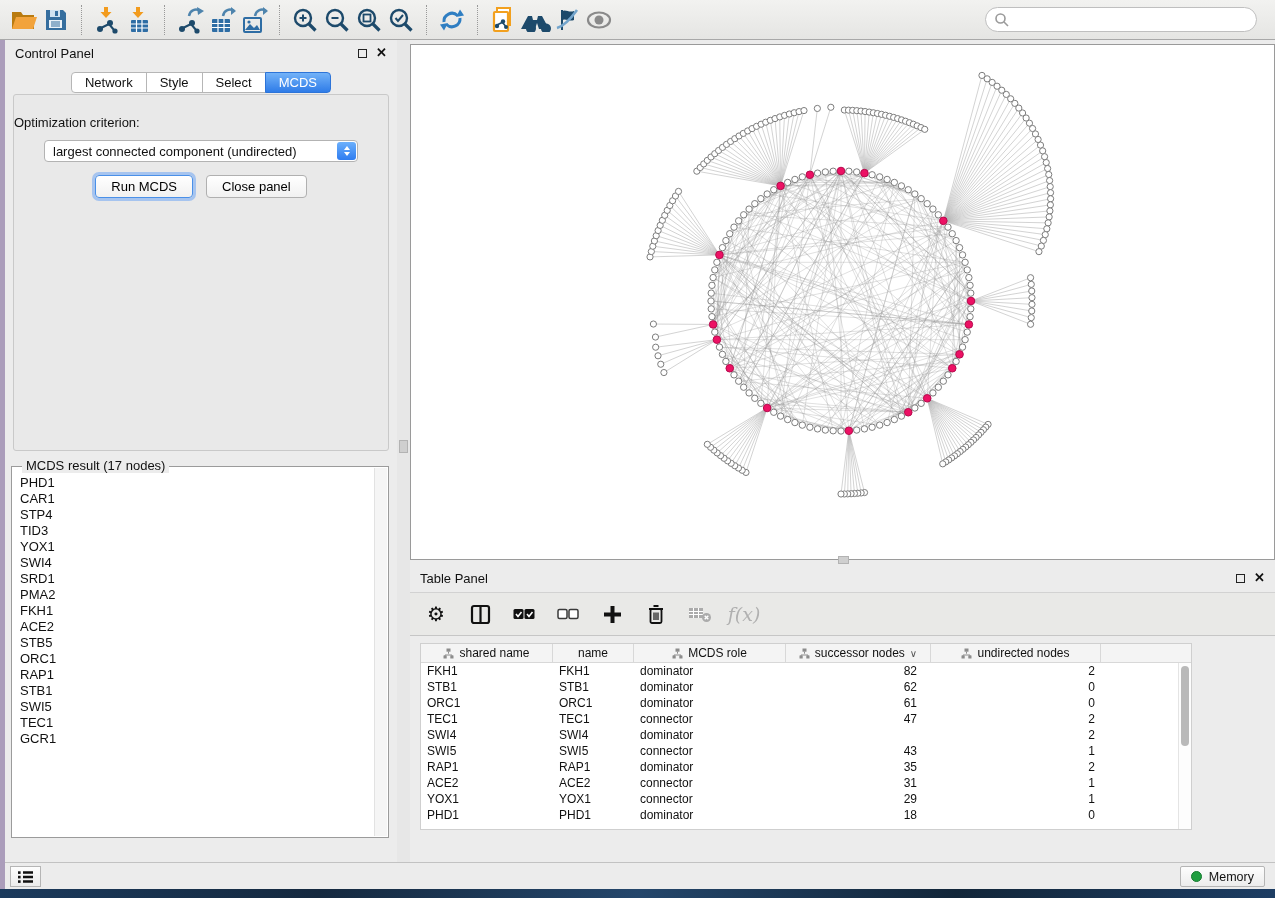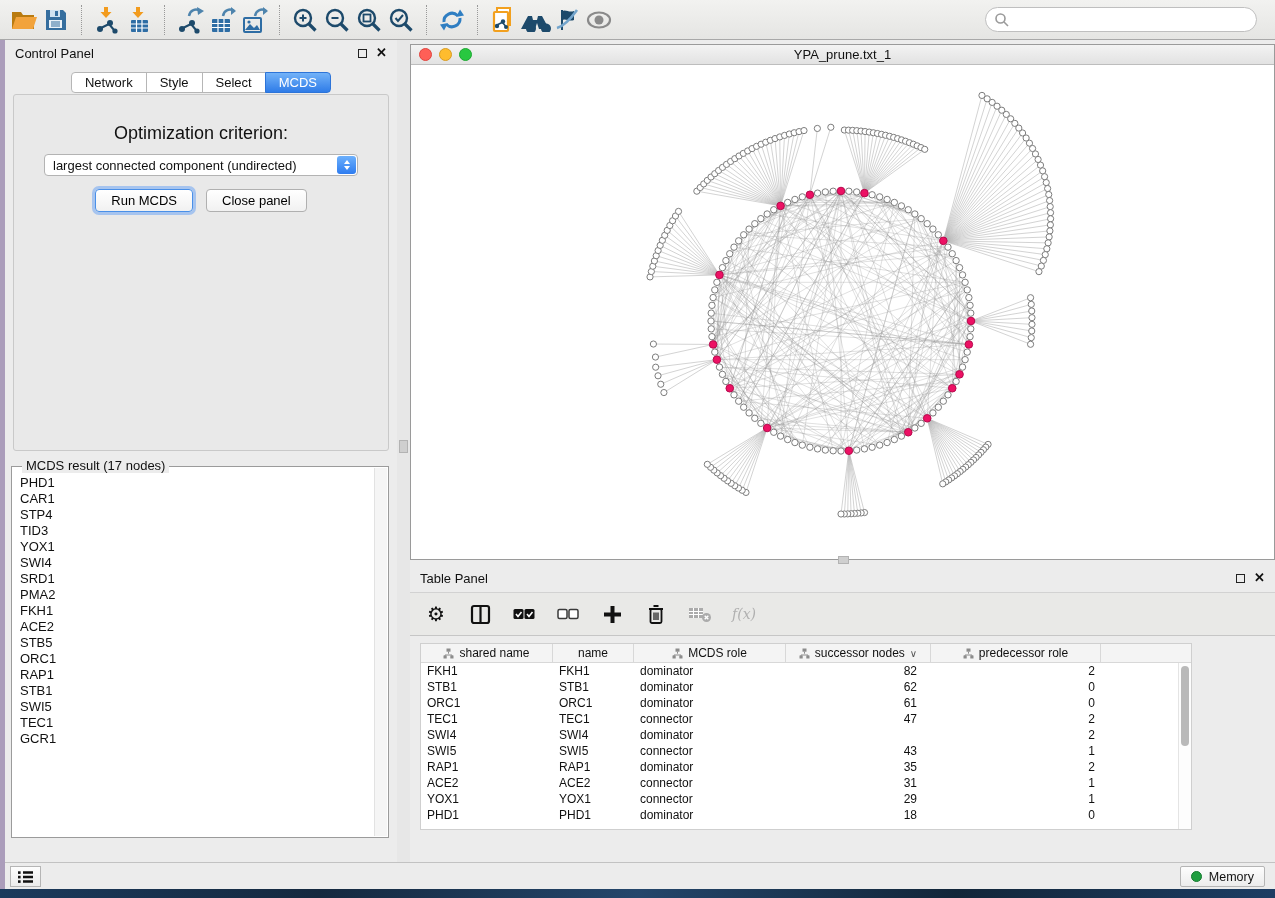--- a/index.html
+++ b/index.html
@@ -31,21 +31,21 @@
   .seg { display:flex; }
   .seg .tab { height:21px; line-height:19px; padding:0 13px; background:#fff;
     border:1px solid #b6b6b6; margin-left:-1px; font-size:13px; text-align:center; }
   .seg .tab:first-child { border-radius:4px 0 0 4px; margin-left:0; }
   .seg .tab:last-child { border-radius:0 4px 4px 0; }
   .seg .tab.sel { background:linear-gradient(#72b2f8,#2f7ce8); border-color:#2d74d8; color:#fff; }
   
   .control-panel { position:absolute; left:5px; top:40px; width:392px; height:822px; background:#ececec; }
   .cp-tabs-row { display:flex; justify-content:center; margin-top:6px; position:relative; z-index:2; }
   .cp-inner { margin:1px 8px 0 8px; height:357px; background:#e9e9e9; border:1px solid #c9c9c9; border-radius:3px; }
-  .opt-label { text-align:center; margin-top:28px; font-size:18px; }
+  .opt-label { text-align:left; margin-top:20px; font-size:13px; }
   .dropdown { margin:10px auto 0 auto; width:314px; height:22px; background:#fff; border:1px solid #b3b3b3;
     border-radius:4px; display:flex; align-items:center; padding-left:8px; font-size:13px; position:relative; }
   .spinner { position:absolute; right:1px; top:1px; width:19px; height:18px; border-radius:3px;
     background:linear-gradient(#6cb0fc,#2e7cf0); display:flex; flex-direction:column; align-items:center; justify-content:center; gap:2px; }
   .tri-up { width:0; height:0; border-left:3.5px solid transparent; border-right:3.5px solid transparent; border-bottom:4.5px solid #fff; }
   .tri-dn { width:0; height:0; border-left:3.5px solid transparent; border-right:3.5px solid transparent; border-top:4.5px solid #fff; }
   .btn-row { display:flex; justify-content:center; gap:13px; margin-top:13px; }
   .pushbtn { height:23px; padding:0 15px; background:linear-gradient(#ffffff,#f1f1f1); border:1px solid #b0b0b0;
     border-radius:4px; font-size:13px; font-family:inherit; }
   .pushbtn.focused { border-color:#4a90e8; box-shadow:0 0 0 3px rgba(100,160,245,.5); }
@@ -70,21 +70,21 @@
   .light.yellow { background:#febc2e; border:1px solid #d89c22; }
   .light.green { background:#28c840; border:1px solid #1da832; }
   .net-title { margin:0 auto; font-size:13px; }
   .net-canvas { position:relative; width:863px; height:493px; background:#fff; }
   
   .table-panel { position:absolute; left:410px; top:565px; width:865px; height:297px; background:#ececec; }
   .tp-toolbar { margin-top:1px; height:44px; background:#e9e9e7; border-top:1px solid #d2d2d2; border-bottom:1px solid #c6c6c6;
     display:flex; align-items:center; padding-left:14px; gap:20px; }
   .tp-tool { width:24px; height:24px; display:flex; align-items:center; justify-content:center; }
   .gear-glyph { font-size:20px; line-height:20px; }
-  .fx-label { font-family:"DejaVu Serif", serif; font-style:italic; font-size:14px; color:#b0b0b0; }
+  .fx-label { font-family:"DejaVu Serif", serif; font-style:italic; font-size:19px; color:#b0b0b0; }
   .tp-table { position:absolute; left:10px; top:78px; width:772px; height:187px; background:#fff; border:1px solid #cfcfcf; }
   .tp-header { display:flex; height:19px; background:#f4f4f4; border-bottom:1px solid #d8d8d8; }
   .th { display:flex; align-items:center; justify-content:center; gap:5px; border-right:1px solid #d8d8d8;
     font-size:12px; overflow:hidden; flex:none; }
   .th .chev { color:#555; font-size:10px; }
   .tp-rows .row { display:flex; height:16px; }
   .tp-rows .cell { flex:none; font-size:12px; line-height:16px; overflow:hidden; white-space:nowrap; }
   .cell.al { padding-left:6px; } .cell.ar { text-align:right; }
   .tp-scroll { position:absolute; right:0; top:19px; bottom:0; width:13px; background:#fdfdfd; border-left:1px solid #e4e4e4; }
   .tp-scroll .thumb { position:absolute; left:2px; top:3px; width:8px; height:80px; background:#b9b9b9; border-radius:4px; }
@@ -294,28 +294,20 @@
       </div>
     <div class="list-scroll"></div>
   </div>
 </div>
 
 <div class="vsplit">
     <div class="handle"></div>
   </div>
 
 <div class="network-window">
-  <div class="net-titlebar">
-    <span class="lights">
-      <span class="light red"></span>
-      <span class="light yellow"></span>
-      <span class="light green"></span>
-    </span>
-    <span class="net-title">YPA_prune.txt_1</span>
-  </div>
   <div class="net-canvas">
     <svg id="net-svg" width="863" height="493">
         <g stroke="#909090" stroke-width="0.7" stroke-opacity="0.4">
           <line x1="560" y1="256" x2="362.74608415690466" y2="367.2515653991882"></line>
           <line x1="560" y1="256" x2="483.3536647088584" y2="374.5469799789717"></line>
           <line x1="560" y1="256" x2="349.8265465582894" y2="153.66614752082347"></line>
           <line x1="560" y1="256" x2="318.74843460081183" y2="323.2539158430954"></line>
           <line x1="560" y1="256" x2="422.15079533510277" y2="385.7628220490313"></line>
           <line x1="560" y1="256" x2="338.0761184457488" y2="164.07611844574882"></line>
           <line x1="560" y1="256" x2="545.1092833349173" y2="316.4140123656899"></line>
@@ -1078,21 +1070,21 @@
           <span>successor nodes</span>
           <span class="chev">∨</span>
         </div>
         <div class="th" style="width: 170px;">
           <svg width="11" height="11" viewBox="0 0 11 11">
             <rect x="3.5" y="0.5" width="4" height="3.2" fill="#8c8c8c"></rect>
             <path d="M5.5 3.7v2M2 9v-2h7v2" stroke="#8c8c8c" fill="none" stroke-width="1"></path>
             <rect x="0.5" y="7.5" width="3.2" height="3" fill="#8c8c8c"></rect>
             <rect x="7.3" y="7.5" width="3.2" height="3" fill="#8c8c8c"></rect>
           </svg>
-          <span>predecessor role</span>
+          <span>undirected nodes</span>
         </div>
       </div>
     <div class="tp-rows" id="tp-rows">
         <div class="row">
           <div class="cell al" style="width: 132px;">FKH1</div>
           <div class="cell al" style="width: 81px;">FKH1</div>
           <div class="cell al" style="width: 152px;">dominator</div>
           <div class="cell ar" style="width: 145px; padding-right: 14px;">82</div>
           <div class="cell ar" style="width: 170px; padding-right: 6px;">2</div>
         </div>

